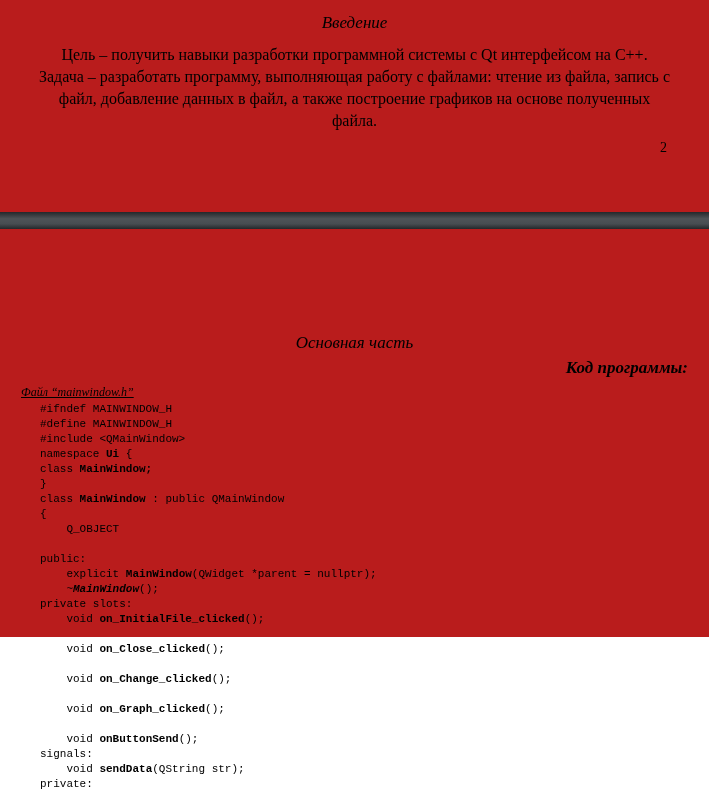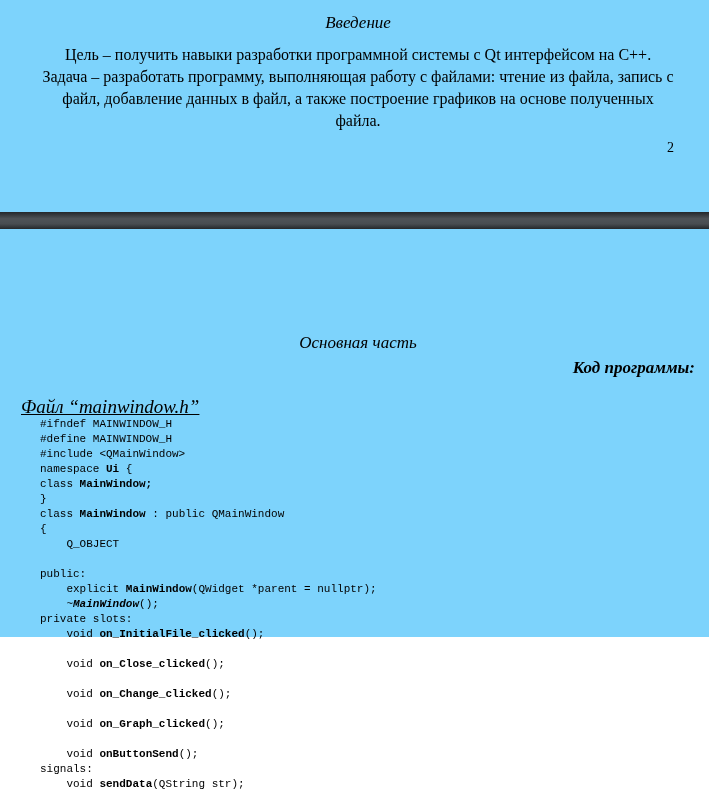--- a/index.html
+++ b/index.html
@@ -13,22 +13,22 @@
   .doc {
     width: 709px;
     height: 793px;
     background: #ffffff;
     font-family: "Liberation Serif", serif;
     color: #000000;
   }
   .page {
     box-sizing: border-box;
     padding-left: 21px;
-    padding-right: 14px;
-    background: #7dd3fc;
+    padding-right: 21px;
+    background: #b91c1c;
   }
   .page-top {
     height: 212px;
     padding-top: 12px;
   }
   .doc-title {
     margin: 0;
     font-family: "Liberation Serif", serif;
     font-size: 17px;
     font-weight: normal;
@@ -63,22 +63,22 @@
   }
   .subheading {
     margin-top: 3px;
     font-size: 17px;
     font-style: italic;
     font-weight: bold;
     line-height: 22px;
     text-align: right;
   }
   .file-label {
-    margin-top: 18px;
-    font-size: 19px;
+    margin-top: 3px;
+    font-size: 12px;
     font-style: italic;
     text-decoration: underline;
     line-height: 20px;
   }
   .code {
     margin: 0;
     padding-left: 19px;
     font-family: "Liberation Mono", "DejaVu Sans Mono", monospace;
     font-size: 11px;
     line-height: 15px;

